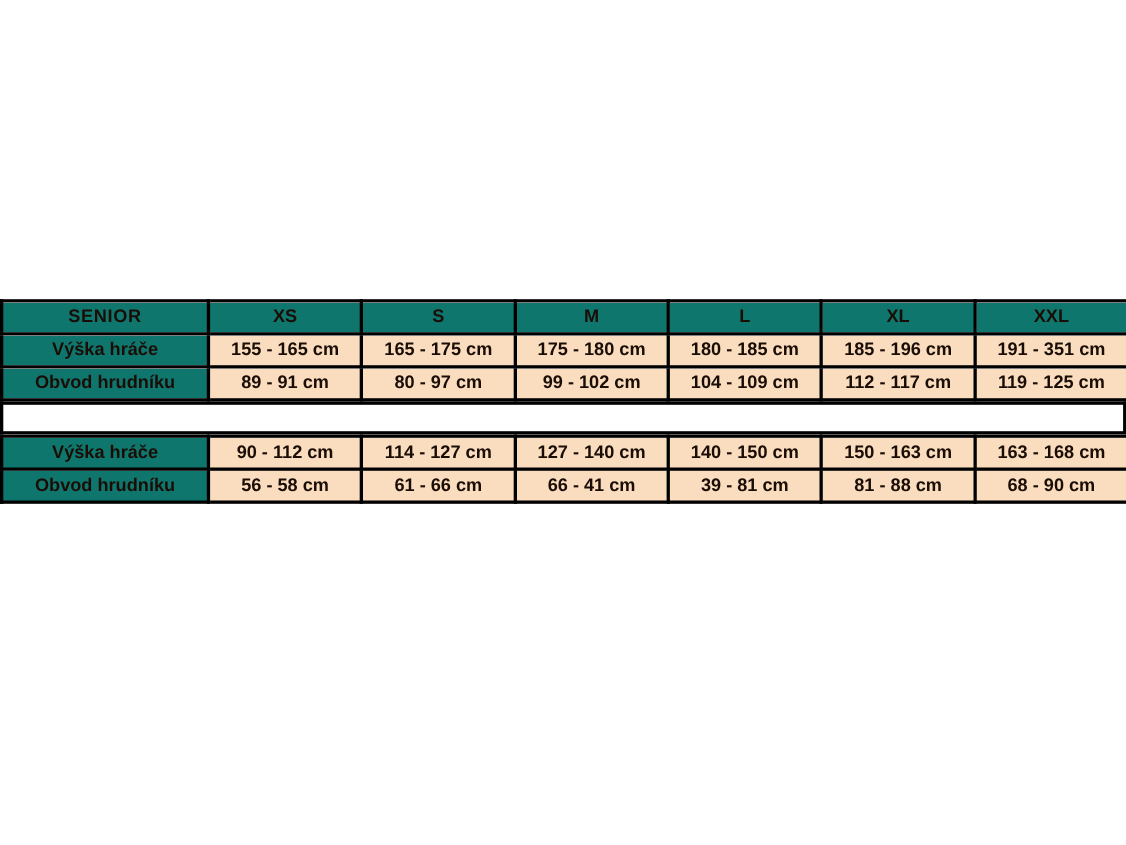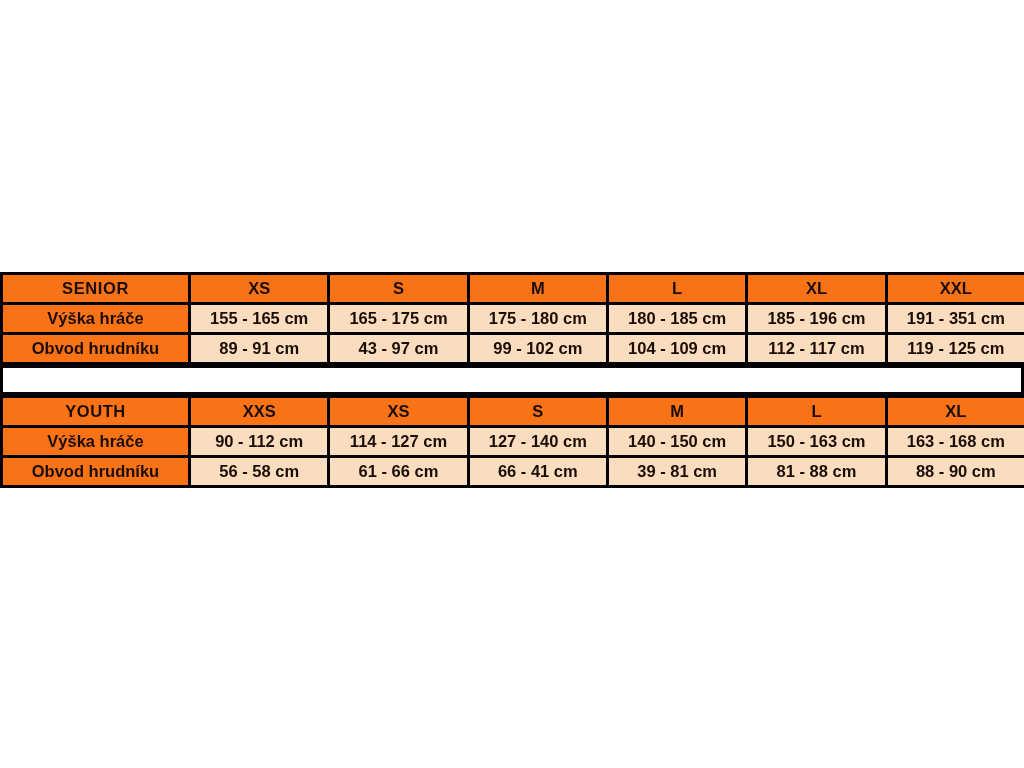--- a/index.html
+++ b/index.html
@@ -49,21 +49,21 @@
     white-space: nowrap;
     overflow: hidden;
   }
 
   
   table.size-table col.label-col { width: 188px; }
   table.size-table col.size-col  { width: 139.33px; }
 
   
   .cell-orange {
-    background: #f97316;
+    background: #0f766e;
     font-weight: bold;
   }
 
   
   .cell-peach {
     background: #FADCBE;
     font-weight: bold;
   }
 
   .group-title {
@@ -122,21 +122,21 @@
           <td class="cell-peach">155 - 165 cm</td>
           <td class="cell-peach">165 - 175 cm</td>
           <td class="cell-peach">175 - 180 cm</td>
           <td class="cell-peach">180 - 185 cm</td>
           <td class="cell-peach">185 - 196 cm</td>
           <td class="cell-peach">191 - 351 cm</td>
         </tr>
         <tr>
           <td class="cell-orange row-label">Obvod hrudníku</td>
           <td class="cell-peach">89 - 91 cm</td>
-          <td class="cell-peach">43 - 97 cm</td>
+          <td class="cell-peach">80 - 97 cm</td>
           <td class="cell-peach">99 - 102 cm</td>
           <td class="cell-peach">104 - 109 cm</td>
           <td class="cell-peach">112 - 117 cm</td>
           <td class="cell-peach">119 - 125 cm</td>
         </tr>
       </tbody>
     </table>
 
     <table class="spacer-table">
       <tbody>
@@ -151,43 +151,34 @@
         <col class="label-col">
         <col class="size-col">
           <col class="size-col">
           <col class="size-col">
         <col class="size-col">
           <col class="size-col">
           <col class="size-col">
       </colgroup>
       <tbody>
         <tr>
-          <td class="cell-orange group-title">YOUTH</td>
-          <td class="cell-orange">XXS</td>
-          <td class="cell-orange">XS</td>
-          <td class="cell-orange">S</td>
-          <td class="cell-orange">M</td>
-          <td class="cell-orange">L</td>
-          <td class="cell-orange">XL</td>
-        </tr>
-        <tr>
           <td class="cell-orange row-label">Výška hráče</td>
           <td class="cell-peach">90 - 112 cm</td>
           <td class="cell-peach">114 - 127 cm</td>
           <td class="cell-peach">127 - 140 cm</td>
           <td class="cell-peach">140 - 150 cm</td>
           <td class="cell-peach">150 - 163 cm</td>
           <td class="cell-peach">163 - 168 cm</td>
         </tr>
         <tr>
           <td class="cell-orange row-label">Obvod hrudníku</td>
           <td class="cell-peach">56 - 58 cm</td>
           <td class="cell-peach">61 - 66 cm</td>
           <td class="cell-peach">66 - 41 cm</td>
           <td class="cell-peach">39 - 81 cm</td>
           <td class="cell-peach">81 - 88 cm</td>
-          <td class="cell-peach">88 - 90 cm</td>
+          <td class="cell-peach">68 - 90 cm</td>
         </tr>
       </tbody>
     </table>
 
   </div>
 </div>
 
 </body></html>

